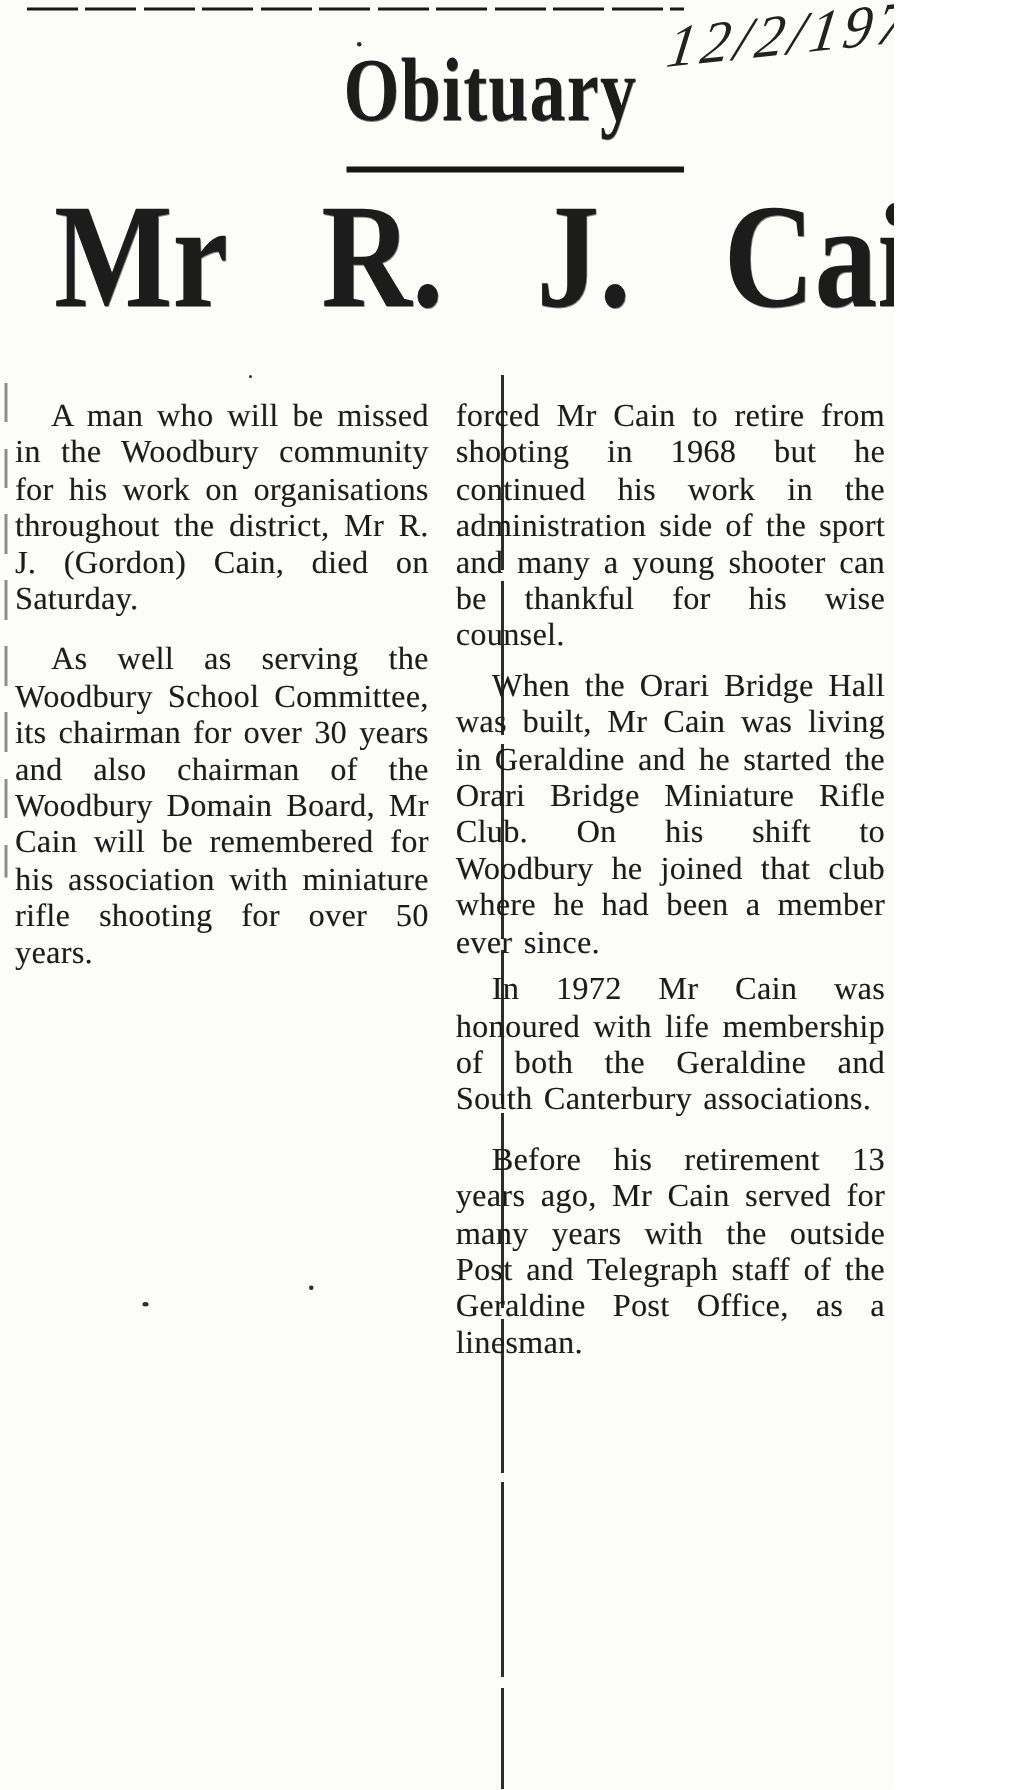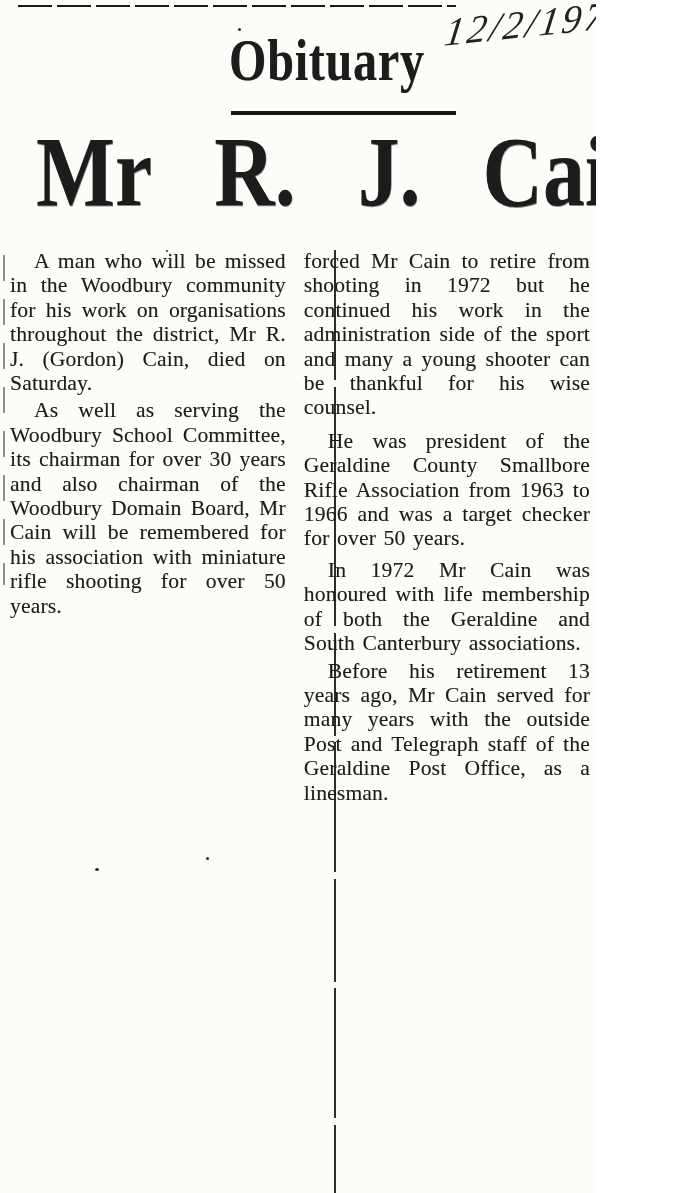--- a/index.html
+++ b/index.html
@@ -48,21 +48,21 @@
     text-shadow:0.6px 0.6px 0 rgba(20,20,20,.5);
   }
   
   .columns {
     position:absolute; top:249px; left:10px; right:6px;
     display:flex;
   }
   .col { font-size:21.5px; line-height:24.4px; text-align:justify;
          letter-spacing:0.2px; word-spacing:2px;
          text-shadow:0.3px 0.3px 0 rgba(25,25,25,.35); }
-  .col p { margin:0 0 3px 0; text-indent:24px; }
+  .col p { margin:16px 0 3px 0; text-indent:24px; }
   .col-left  { width:318px; padding-right:6px; }
   .col-right { width:330px; padding-left:12px; }
   .col-right p:nth-of-type(1) { text-indent:0; }
   .col-right p:nth-of-type(2) { margin-top:9px; }
   .col-right p:nth-of-type(3) { margin-top:7px; }
   .col-left  p:nth-of-type(4) { text-align-last:justify; }
   
   .divider {
     position:absolute; top:250px; bottom:0; left:334px; width:2px;
     background:repeating-linear-gradient(to bottom,
@@ -113,26 +113,26 @@
     <div class="col col-left">
 
         <p>A man who will be missed in the Woodbury community for his work on organisations throughout the district, Mr R. J. (Gordon) Cain, died on Saturday.</p>
 
         <p>As well as serving the Woodbury School Committee, its chairman for over 30 years and also chairman of the Woodbury Domain Board, Mr Cain will be remembered for his association with miniature rifle shooting for over 50 years.</p>
 
 
       </div>
     <div class="col col-right">
 
-        <p>forced Mr Cain to retire from shooting in 1972 but he continued his work in the administration side of the sport and many a young shooter can be thankful for his wise counsel.</p>
+        <p>forced Mr Cain to retire from shooting in 1968 but he continued his work in the administration side of the sport and many a young shooter can be thankful for his wise counsel.</p>
+
+        <p>When the Orari Bridge Hall was built, Mr Cain was living in Geraldine and he started the Orari Bridge Miniature Rifle Club. On his shift to Woodbury he joined that club where he had been a member ever since.</p>
 
 
 
-
-        <p>He was president of the Geraldine County Smallbore Rifle Association from 1963 to 1966 and was a target checker for over 50 years.</p>
 
         <p>In 1972 Mr Cain was honoured with life membership of both the Geraldine and South Canterbury associations.</p>
 
         <p>Before his retirement 13 years ago, Mr Cain served for many years with the outside Post and Telegraph staff of the Geraldine Post Office, as a linesman.</p>
 
       </div>
   </div>
 
   <span class="speck s1"></span>
   <span class="speck s2"></span>

